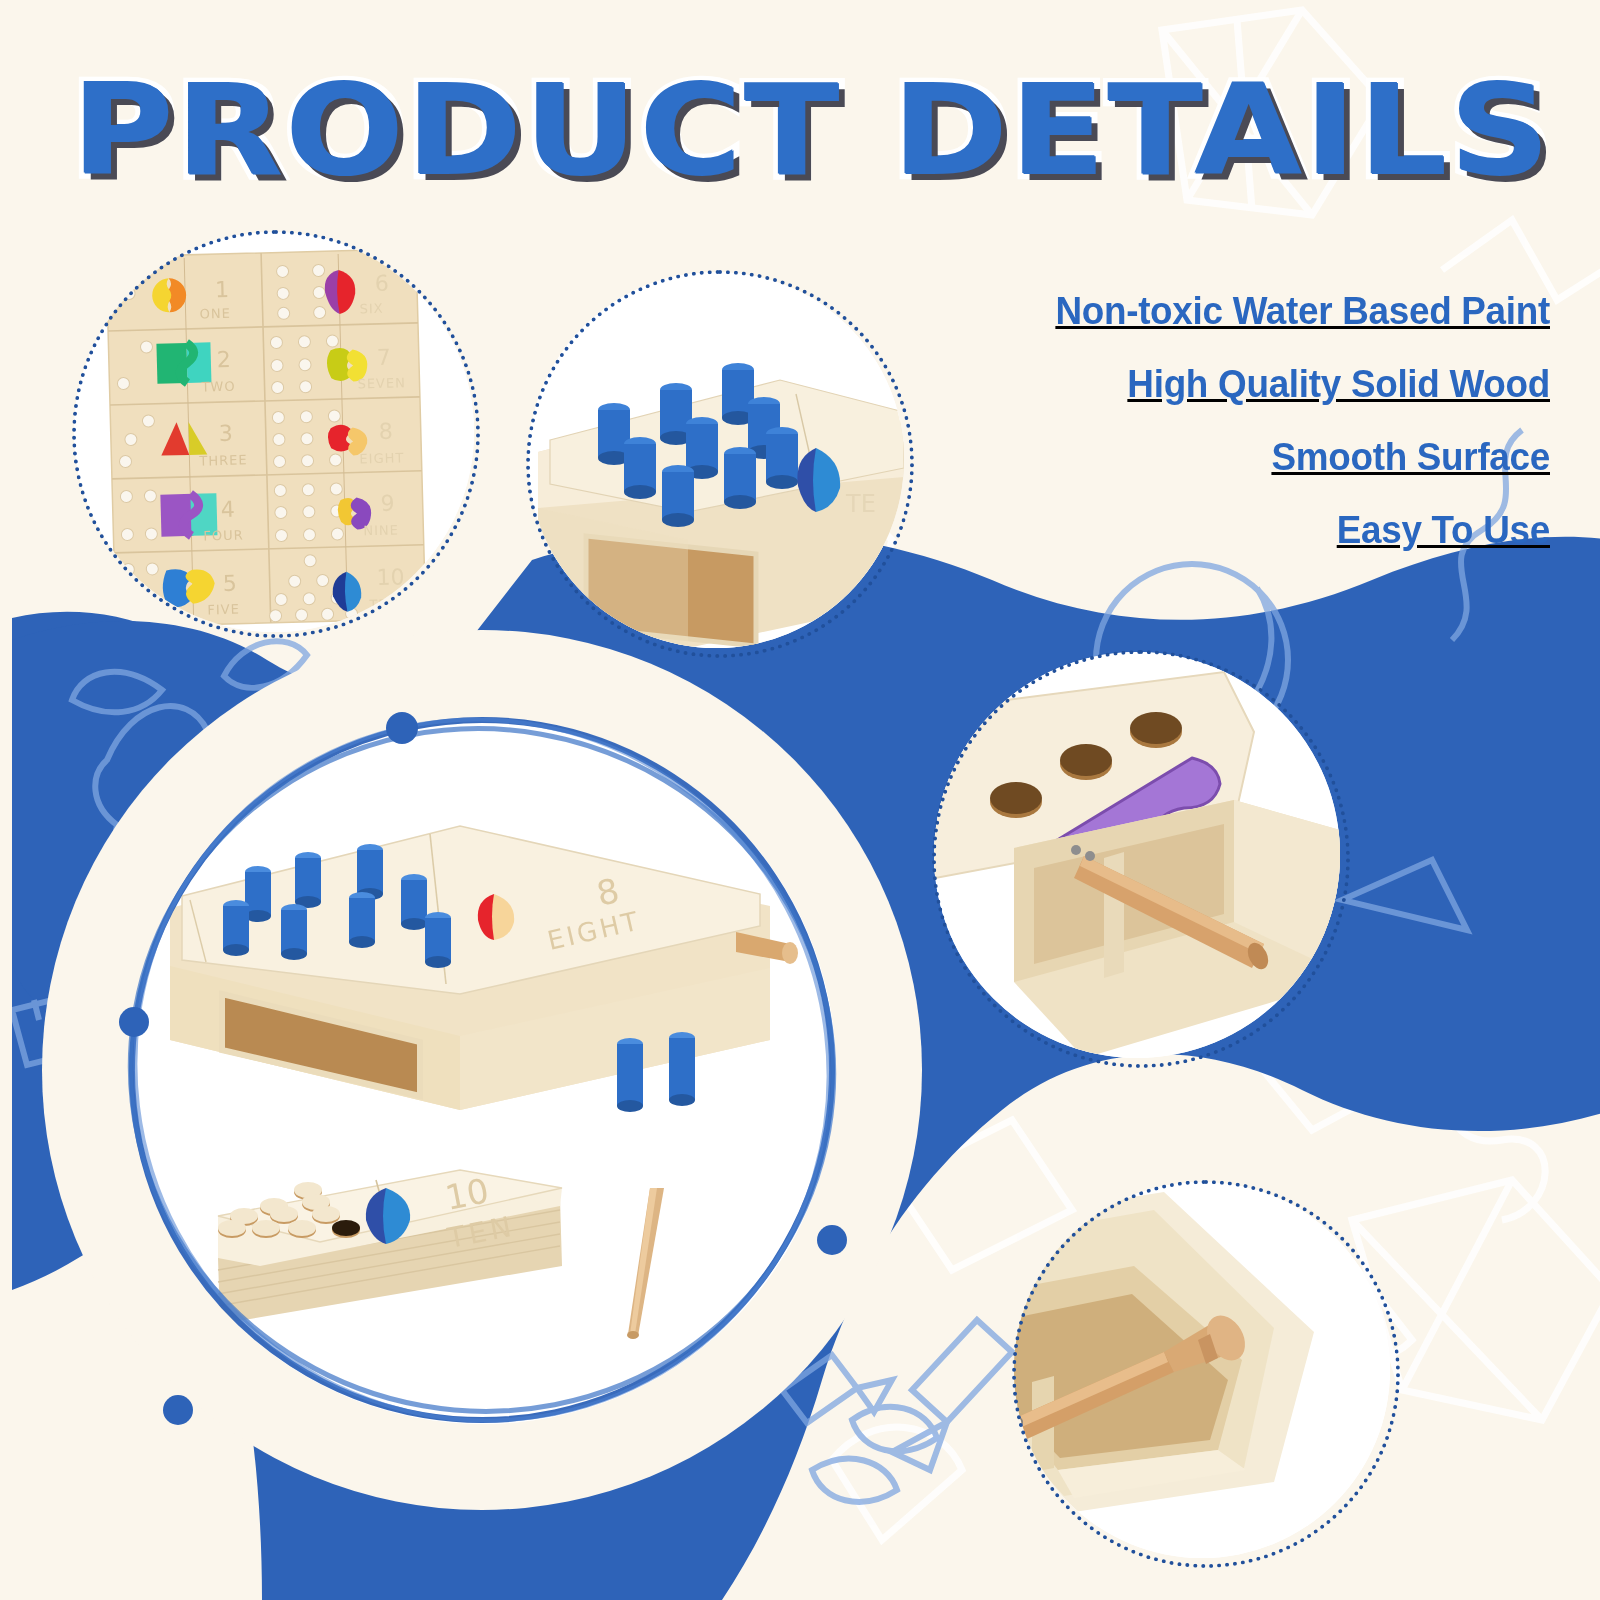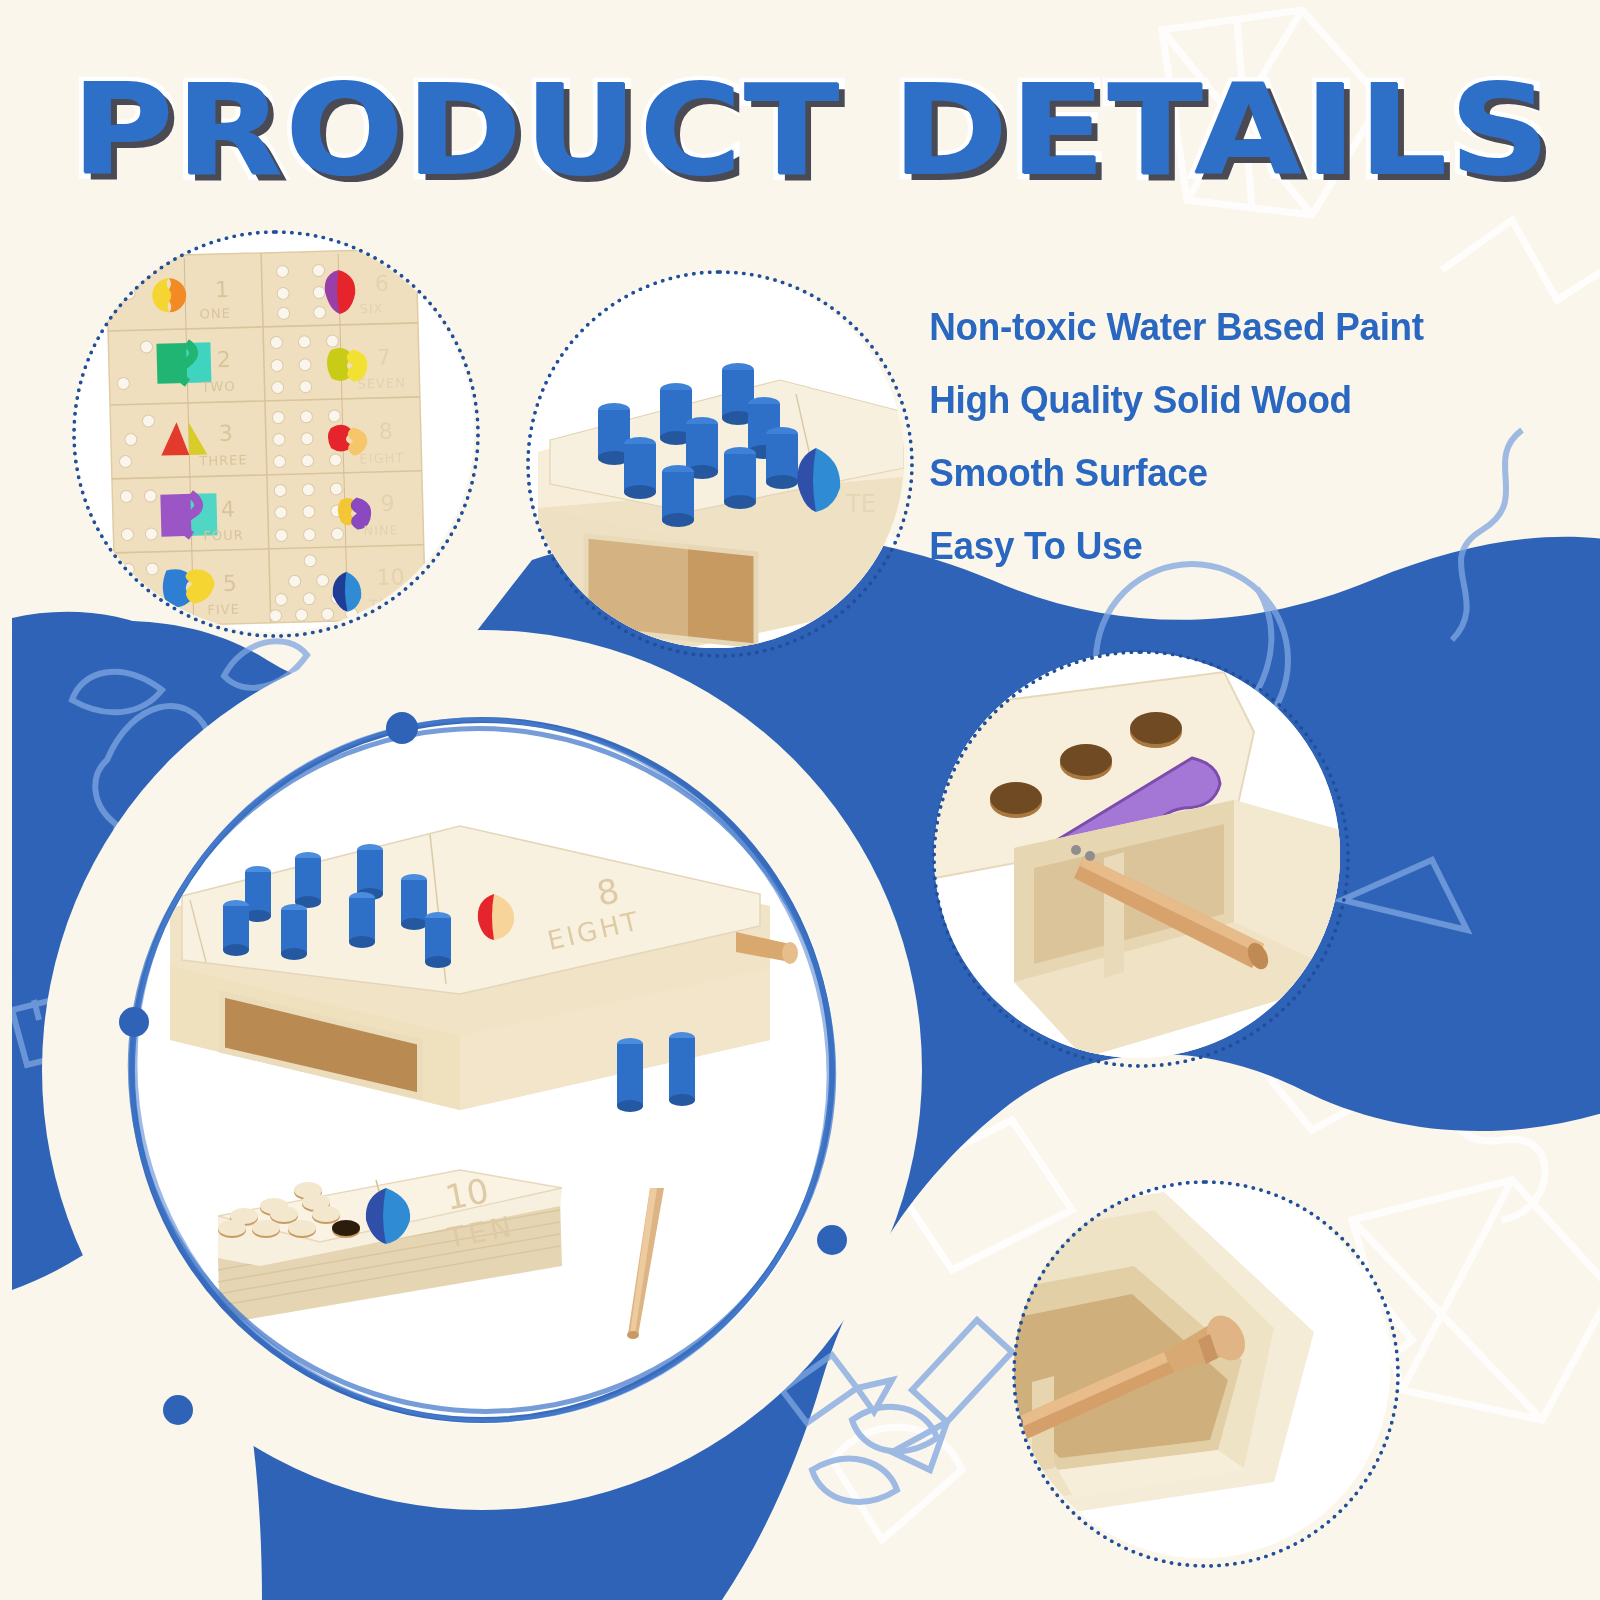--- a/index.html
+++ b/index.html
@@ -33,23 +33,25 @@
     -webkit-text-stroke:10px #FFFFFF;
     paint-order:stroke fill;
     text-shadow:
       5px 6px 0 #4a4a55,
       -1px -1px 0 #2E6FC8;
   }
 
   
   .features{
     position:absolute;
-    right:62px;top:308px;
+    right:62px;top:292px;
     width:640px;
+    text-align:right;
     z-index:45;
+    text-decoration:underline;
   }
   .feature-line{
     color:#2A67C0;
     font-family:"Liberation Sans", sans-serif;
     font-weight:bold;
     font-size:38px;
     line-height:1.0;
     margin-bottom:35px;
     letter-spacing:-0.3px;
     transform:scaleX(0.97);

